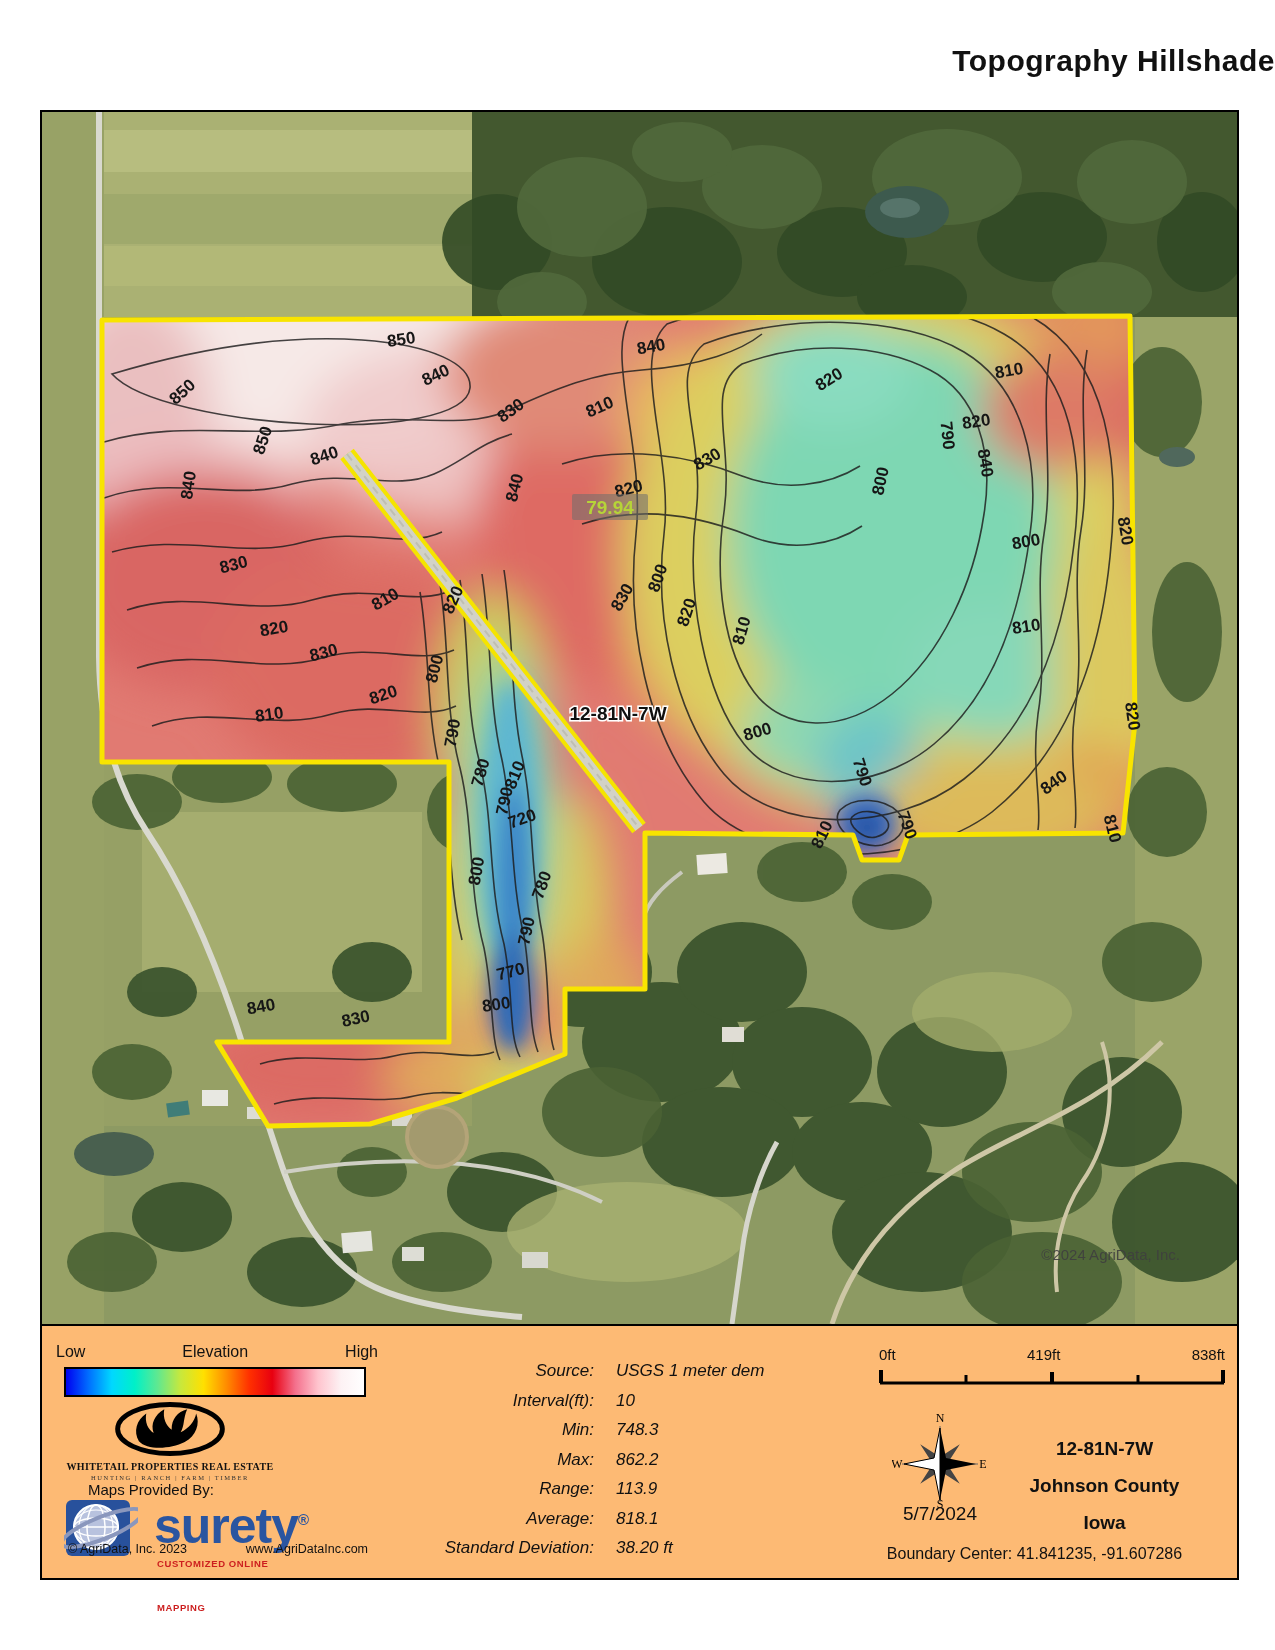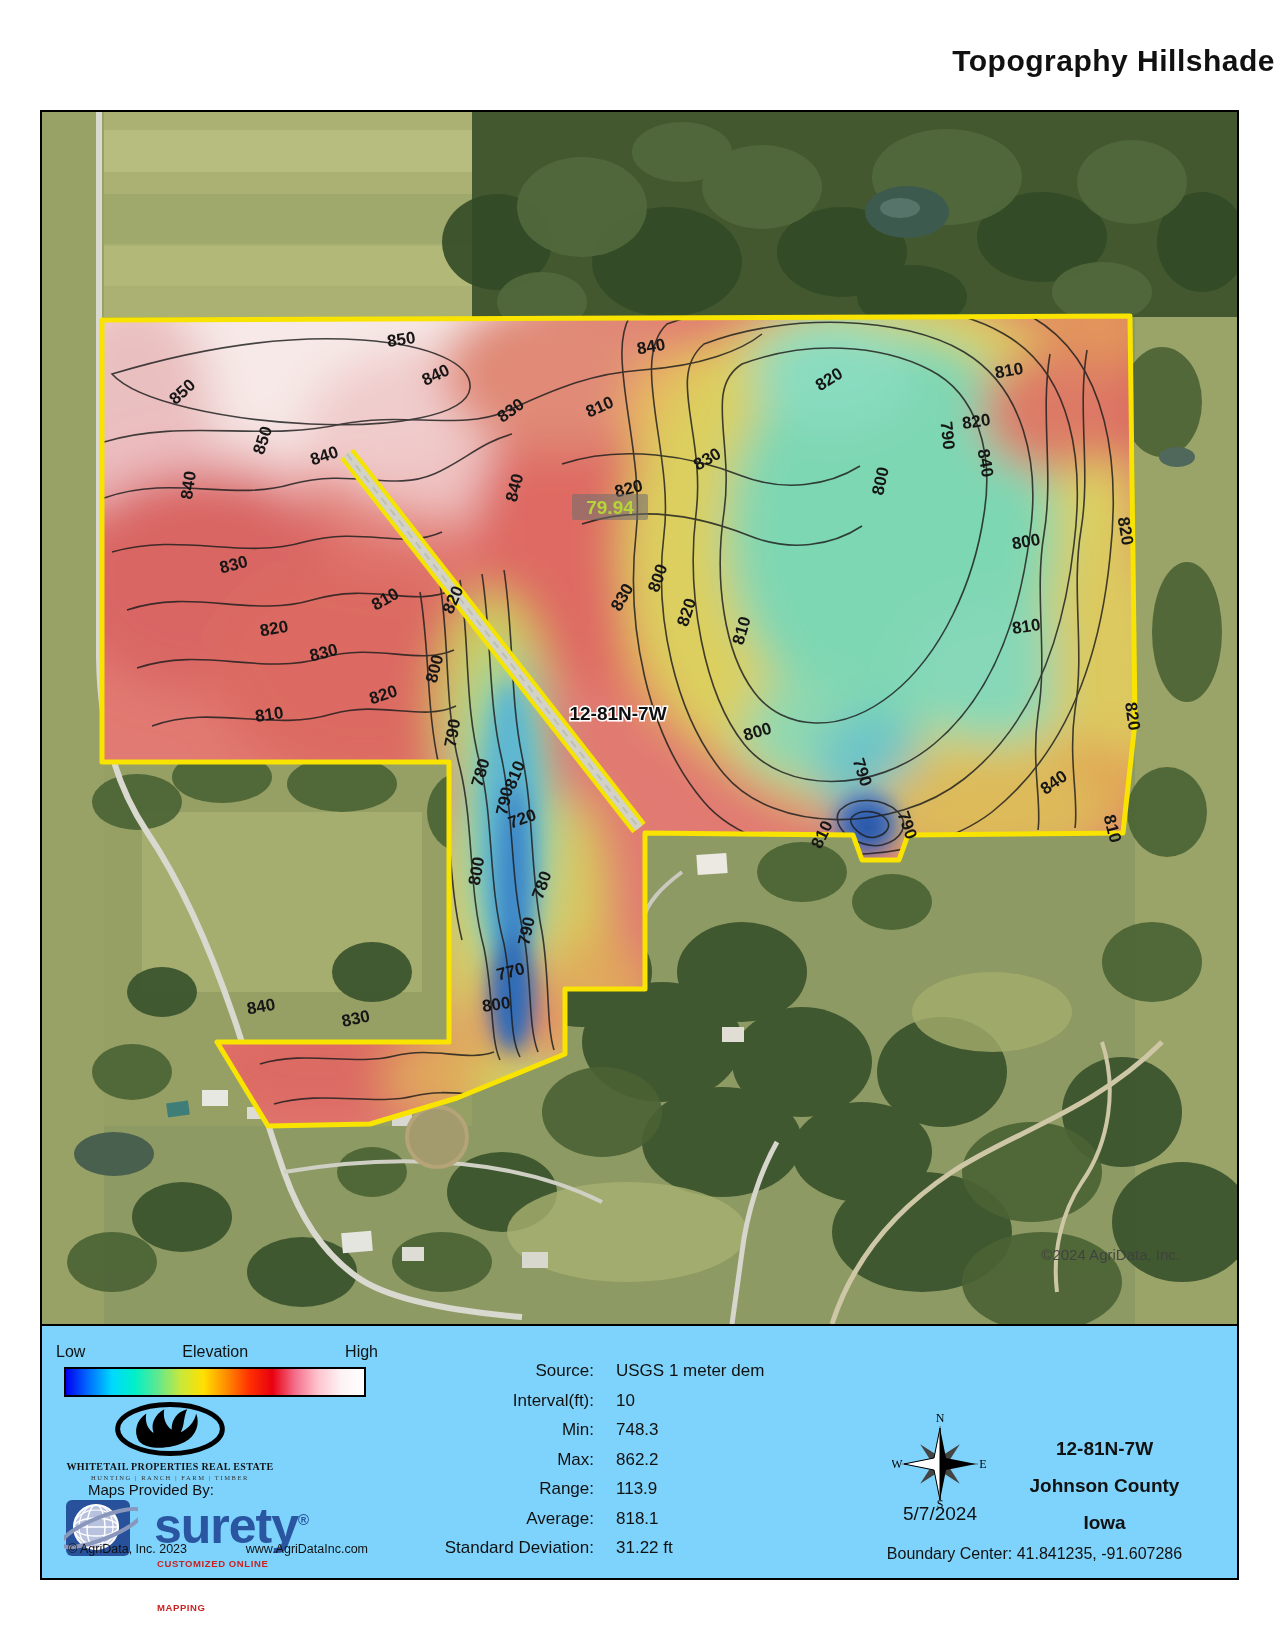--- a/index.html
+++ b/index.html
@@ -10,40 +10,40 @@
   .map-frame{position:absolute;left:40px;top:110px;width:1195px;height:1212px;
     border:2px solid #000;overflow:hidden;background:#8d9a63;}
   .map-frame svg{display:block;}
   .clabel{font:bold 17px "Liberation Sans",sans-serif;fill:#161616;text-anchor:middle;}
   .special-label{font:bold 19px "Liberation Sans",sans-serif;fill:#101010;stroke:#ffffff;
     stroke-width:3px;paint-order:stroke;text-anchor:middle;}
   .acres-label{font:bold 19px "Liberation Sans",sans-serif;fill:#b6d438;text-anchor:middle;}
   .watermark{font:15px "Liberation Sans",sans-serif;fill:#3f3f3f;opacity:.9;text-anchor:end;}
   
   .panel{position:absolute;left:40px;top:1324px;width:1195px;height:252px;
-    border:2px solid #000;background:#7dd3fc;}
+    border:2px solid #000;background:#fdba74;}
   .elev-labels{position:absolute;left:14px;top:17px;width:322px;display:flex;
     justify-content:space-between;font-size:16px;}
   .elev-bar{position:absolute;left:22px;top:41px;width:298px;height:26px;border:2px solid #000;}
   .whitetail{position:absolute;left:18px;top:76px;width:220px;text-align:center;}
   .wt-name{font-family:"Liberation Serif",serif;font-size:10px;font-weight:bold;
     letter-spacing:.4px;margin-top:1px;text-align:center;}
   .wt-tag{font-family:"Liberation Serif",serif;font-size:6.5px;letter-spacing:1.6px;
     color:#333;margin-top:2px;}
   .maps-by{position:absolute;left:46px;top:155px;font-size:15px;}
   .surety{position:absolute;left:22px;top:172px;display:flex;align-items:flex-start;}
   .surety-word{position:relative;margin-left:16px;font-size:50px;font-weight:bold;
     color:#2a55a0;line-height:44px;letter-spacing:-1px;}
   .surety-reg{font-size:15px;vertical-align:18px;letter-spacing:0;}
   .surety-tag{position:absolute;left:3px;top:44px;font-size:9.5px;font-weight:bold;
     color:#cc1f1f;letter-spacing:.6px;}
   .agridata-line{position:absolute;left:26px;top:216px;width:300px;display:flex;
     justify-content:space-between;font-size:12.5px;}
   .stats{position:absolute;left:300px;top:30px;font-size:17px;}
-  .stat-row{line-height:29.5px;white-space:nowrap;}
+  .stat-row{line-height:29.5px;white-space:nowrap;font-style:italic;}
   .stat-label{display:inline-block;width:252px;text-align:right;}
   .stat-value{margin-left:22px;}
   .scalebar{position:absolute;left:837px;top:20px;width:346px;}
   .scalebar-labels{display:flex;justify-content:space-between;font-size:15px;}
   .scalebar svg{margin-top:6px;display:block;}
   .compass{position:absolute;left:850px;top:86px;width:96px;height:96px;}
   .compass text{font-family:"Liberation Serif",serif;font-size:12px;fill:#000;text-anchor:middle;}
   .date{position:absolute;left:850px;top:177px;width:96px;text-align:center;font-size:19px;}
   .township{position:absolute;left:960px;top:104px;width:205px;text-align:center;
     font-size:19px;font-weight:bold;line-height:37px;}
@@ -353,23 +353,38 @@
     <span>www.AgriDataInc.com</span>
   </div>
 
   <div class="stats">
     <div class="stat-row"><span class="stat-label">Source:</span><span class="stat-value">USGS 1 meter dem</span></div>
     <div class="stat-row"><span class="stat-label">Interval(ft):</span><span class="stat-value">10</span></div>
     <div class="stat-row"><span class="stat-label">Min:</span><span class="stat-value">748.3</span></div>
     <div class="stat-row"><span class="stat-label">Max:</span><span class="stat-value">862.2</span></div>
     <div class="stat-row"><span class="stat-label">Range:</span><span class="stat-value">113.9</span></div>
     <div class="stat-row"><span class="stat-label">Average:</span><span class="stat-value">818.1</span></div>
-    <div class="stat-row"><span class="stat-label">Standard Deviation:</span><span class="stat-value">31.22 ft</span></div>
-  </div>
-
+    <div class="stat-row"><span class="stat-label">Standard Deviation:</span><span class="stat-value">38.20 ft</span></div>
+  </div>
+
+  <div class="scalebar">
+    <div class="scalebar-labels">
+      <span>0ft</span>
+      <span>419ft</span>
+      <span>838ft</span>
+    </div>
+    <svg width="346" height="16" viewBox="0 0 346 16">
+      <line x1="1" y1="14" x2="345" y2="14" stroke="#000" stroke-width="3"></line>
+      <line x1="2" y1="14" x2="2" y2="1" stroke="#000" stroke-width="4"></line>
+      <line x1="87" y1="14" x2="87" y2="6" stroke="#000" stroke-width="3"></line>
+      <line x1="173" y1="14" x2="173" y2="3" stroke="#000" stroke-width="4"></line>
+      <line x1="259" y1="14" x2="259" y2="6" stroke="#000" stroke-width="3"></line>
+      <line x1="344" y1="14" x2="344" y2="1" stroke="#000" stroke-width="4"></line>
+    </svg>
+  </div>
 
   <div class="compass">
     <svg width="96" height="96" viewBox="0 0 96 96">
       <line x1="10" y1="52" x2="86" y2="52" stroke="#666" stroke-width="1"></line>
       <line x1="48" y1="14" x2="48" y2="90" stroke="#666" stroke-width="1"></line>
       <g transform="rotate(45 48 52)">
         <path d="M48,24 L53,47 L76,52 L53,57 L48,80 L43,57 L20,52 L43,47 Z" fill="#444"></path>
       </g>
       <path d="M48,16 L54,46 L84,52 L54,58 L48,88 L42,58 L12,52 L42,46 Z" fill="#000"></path>
       <path d="M48,16 L48,88 L42,58 L12,52 L42,46 Z" fill="#fff" stroke="#000" stroke-width="1"></path>

